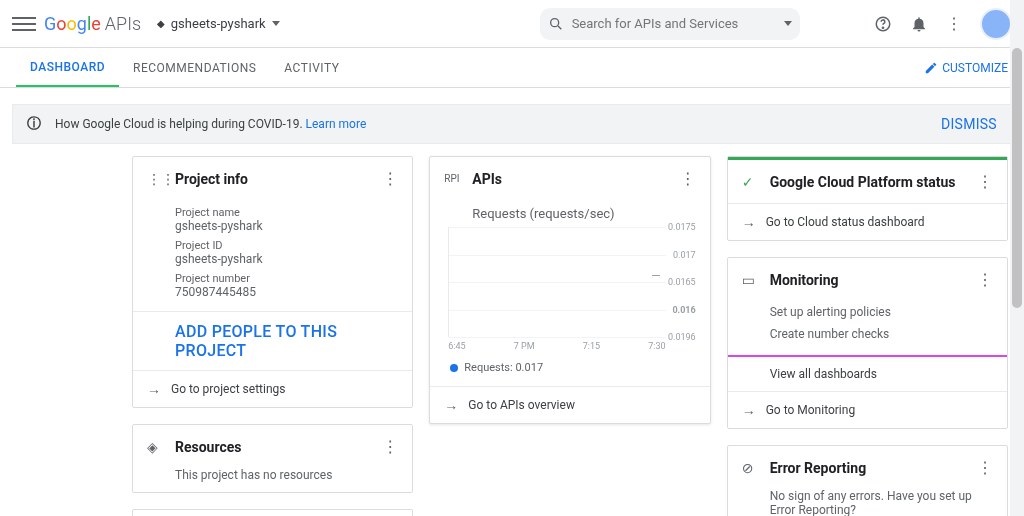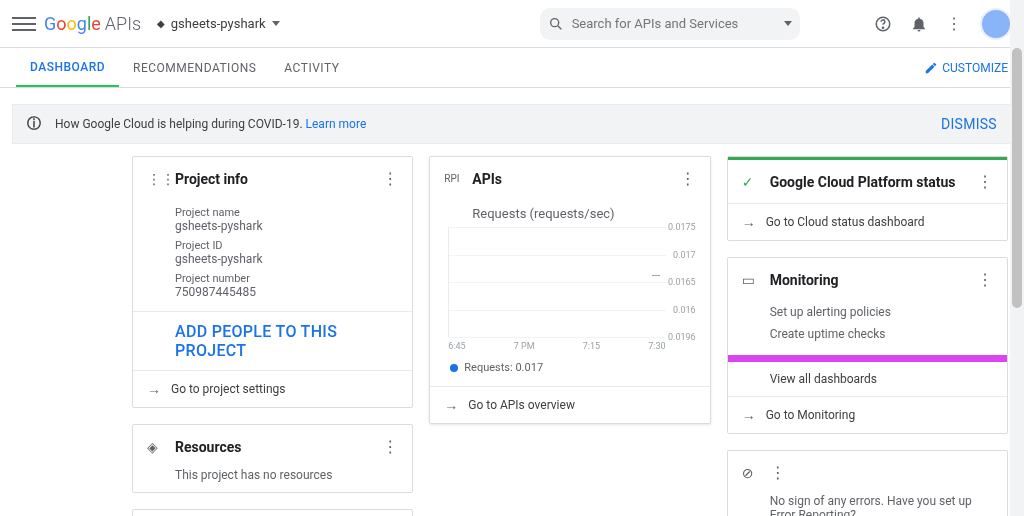--- a/index.html
+++ b/index.html
@@ -169,21 +169,21 @@
       <div class="chart-area">
         <div class="chart-sub">Requests (requests/sec)</div>
         <div class="chart">
           <div class="gridline" style="top:0%;"></div>
             <div class="ytick" style="top:0%;">0.0175</div>
           <div class="gridline" style="top:25%;"></div>
             <div class="ytick" style="top:25%;">0.017</div>
           <div class="gridline" style="top:50%;"></div>
             <div class="ytick" style="top:50%;">0.0165</div>
           <div class="gridline" style="top:75%;"></div>
-            <div class="ytick" style="top:75%;">0.016</div>
+            <div class="ytick" style="top:75%;font-weight:bold;">0.016</div>
           <div class="gridline" style="top:100%;"></div>
             <div class="ytick" style="top:100%;">0.0196</div>
           <div style="position:absolute; right:36px; top:44%; width:8px; border-top:1px solid #9aa0a6;"></div>
         </div>
         <div class="chart-x">
           <span>6:45</span>
           <span>7 PM</span>
           <span>7:15</span>
           <span>7:30</span>
         </div>
@@ -214,34 +214,35 @@
     </div>
 
     <div class="card">
       <div class="card-header">
         <span class="card-icon">▭</span>
         <span class="card-title">Monitoring</span>
         <span class="card-menu">⋮</span>
       </div>
       <div class="card-body">
         <div style="padding:4px 0;">Set up alerting policies</div>
-        <div style="padding:4px 0;">Create uptime checks</div>
-      </div>
-      <div class="card-link-row" style="border-top:7px solid #d946ef;">
+        <div style="padding:4px 0;">Create number checks</div>
+      </div>
+      <div class="card-link-row" style="border-top:2px solid #d946ef;">
           <span style="padding-left:28px;">View all dashboards</span>
         </div>
       <div class="card-link-row">
           <span class="arrow">→</span>
           <span>Go to Monitoring</span>
         </div>
     </div>
 
     <div class="card">
       <div class="card-header">
         <span class="card-icon">⊘</span>
+        <span class="card-title">Error Reporting</span>
         <span class="card-menu">⋮</span>
       </div>
       <div class="card-body">No sign of any errors. Have you set up Error Reporting?</div>
 
     </div>
 
   </div>
 </div>
 
 <div class="scrollbar">

